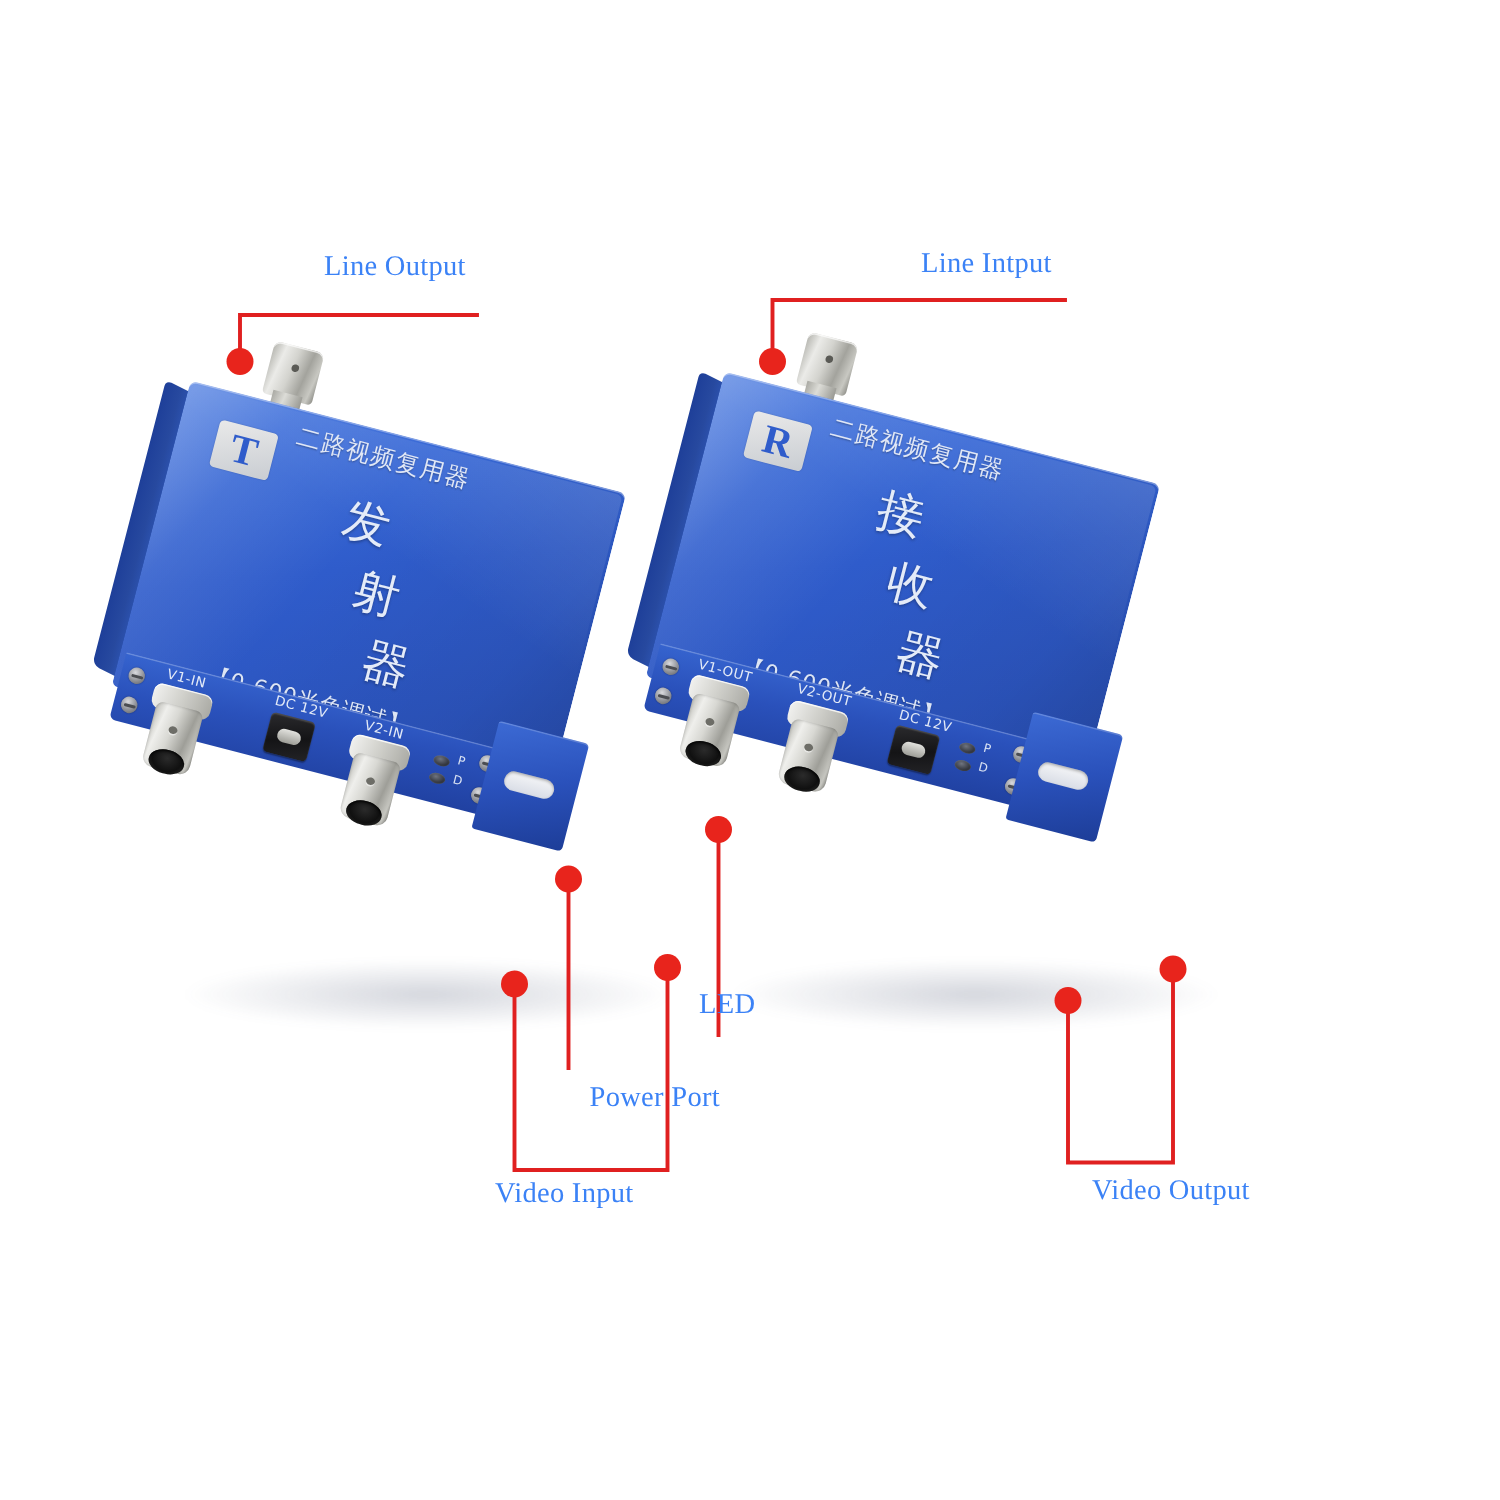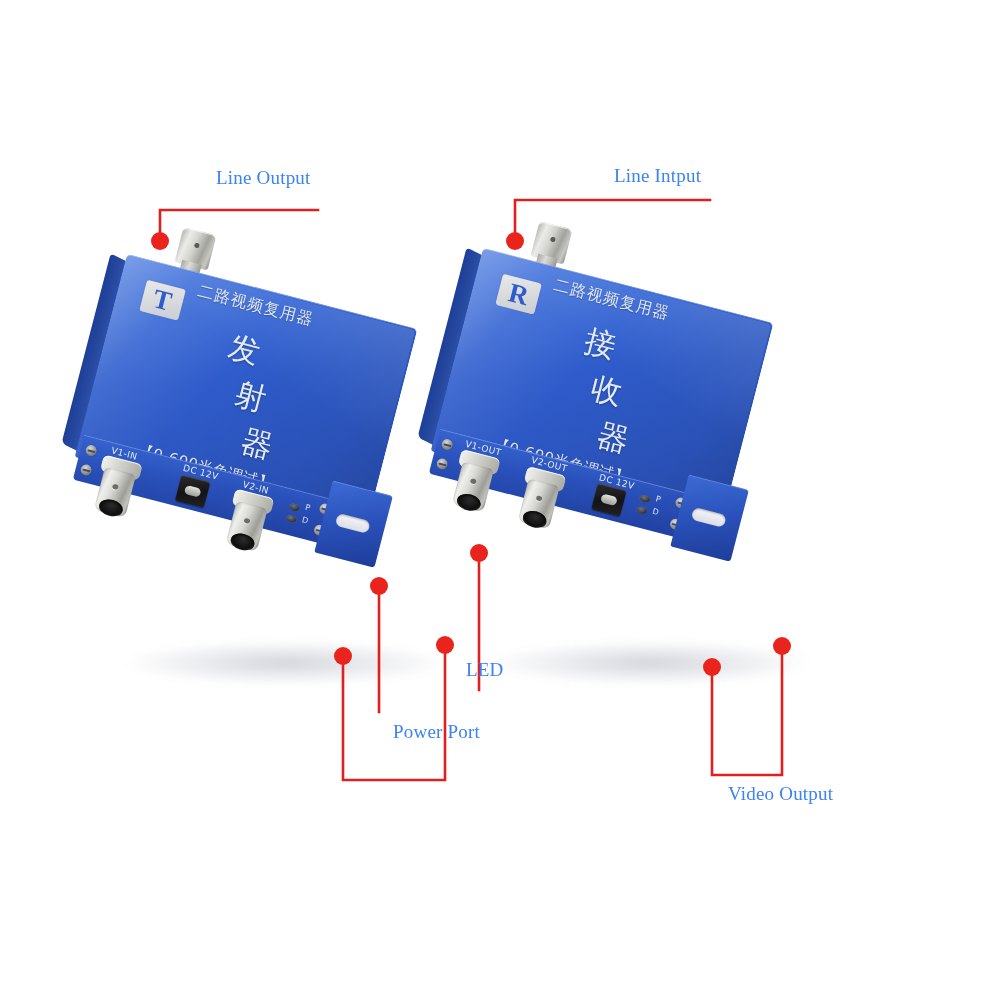--- a/index.html
+++ b/index.html
@@ -476,17 +476,18 @@
   </svg>
 
   <div class="callout" style="left:216px; top:168px;">Line Output</div>
 
   <div class="callout" style="left:614px; top:166px;">Line Intput</div>
 
   <div class="callout" style="left:466px; top:660px;">LED</div>
 
   <div class="callout" style="left:349px; top:722px;margin-left:44px;">Power Port</div>
 
+  <div class="callout" style="left:330px; top:786px;">Video Input</div>
 
   <div class="callout" style="left:700px; top:784px;margin-left:28px;">Video Output</div>
 
 
 </div>
 
 </body></html>

